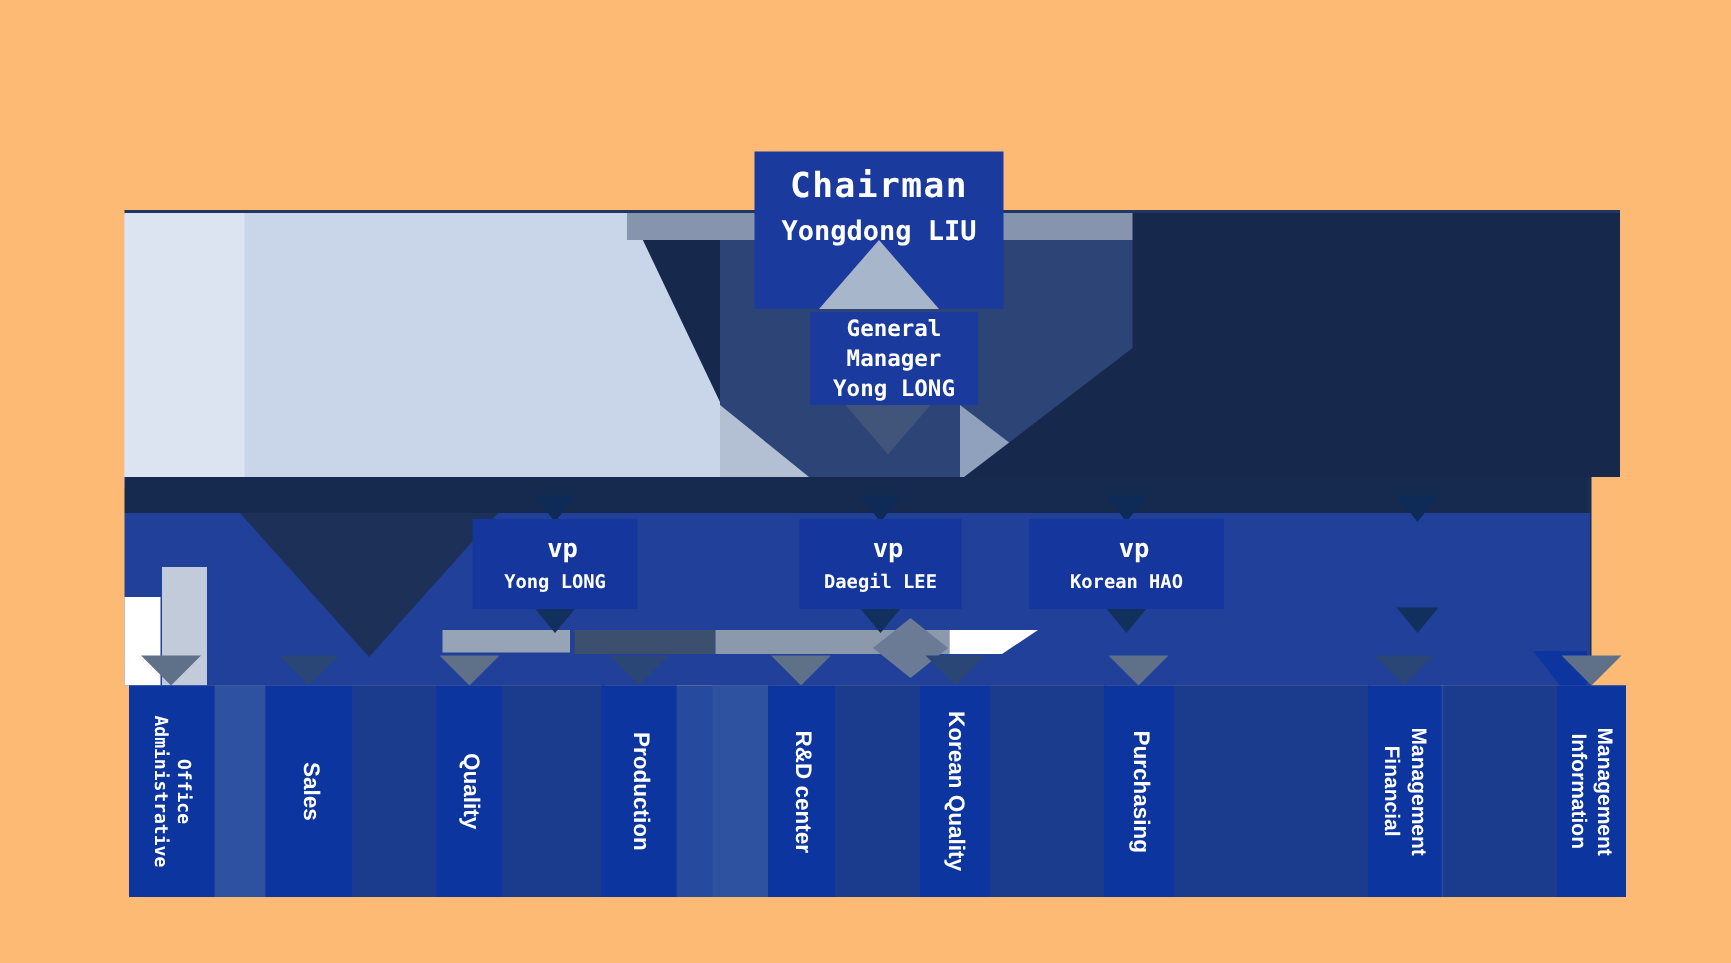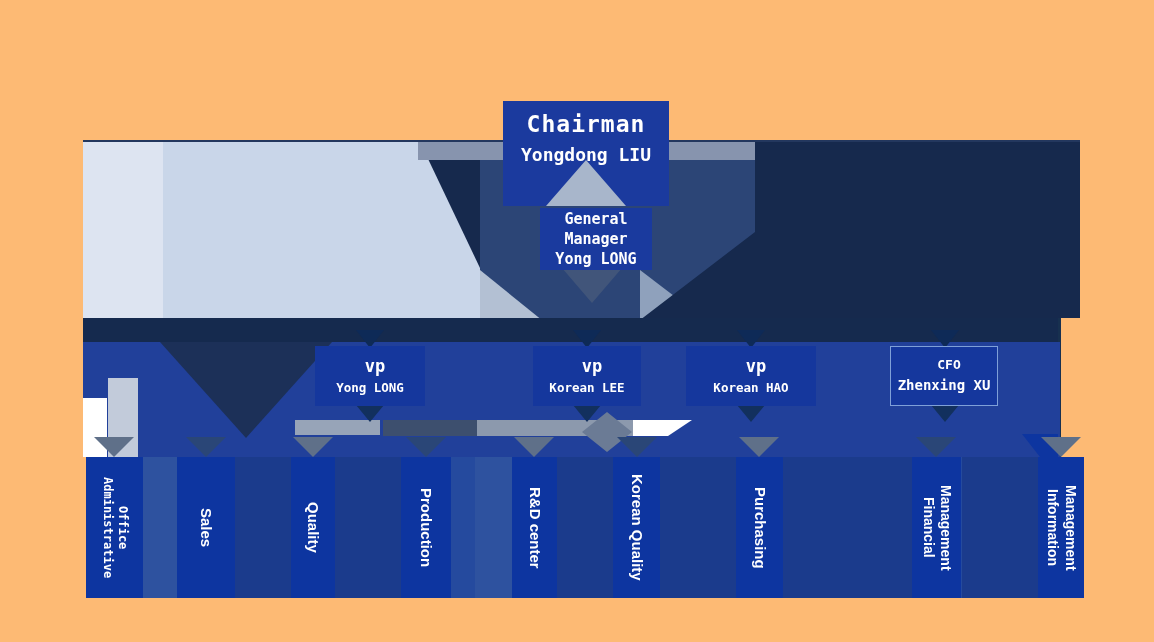--- a/index.html
+++ b/index.html
@@ -123,29 +123,25 @@
     <span>General Manager</span>
     <span>Yong LONG</span>
   </div>
 
   <div class="node vp vp1 mono">
     <span class="t">vp</span>
     <span class="n">Yong LONG</span>
   </div>
   <div class="node vp vp2 mono">
     <span class="t">vp</span>
-    <span class="n">Korean LEE</span>
+    <span class="n">Daegil LEE</span>
   </div>
   <div class="node vp vp3 mono">
     <span class="t">vp</span>
     <span class="n">Korean HAO</span>
-  </div>
-  <div class="node vp cfo mono">
-    <span class="t">CFO</span>
-    <span class="n">Zhenxing XU</span>
   </div>
 
   <div class="dept d1">
     <span class="mono">Administrative Office</span>
   </div>
   <div class="dept d2">
     <span>Sales</span>
   </div>
   <div class="dept d3">
     <span>Quality</span>

